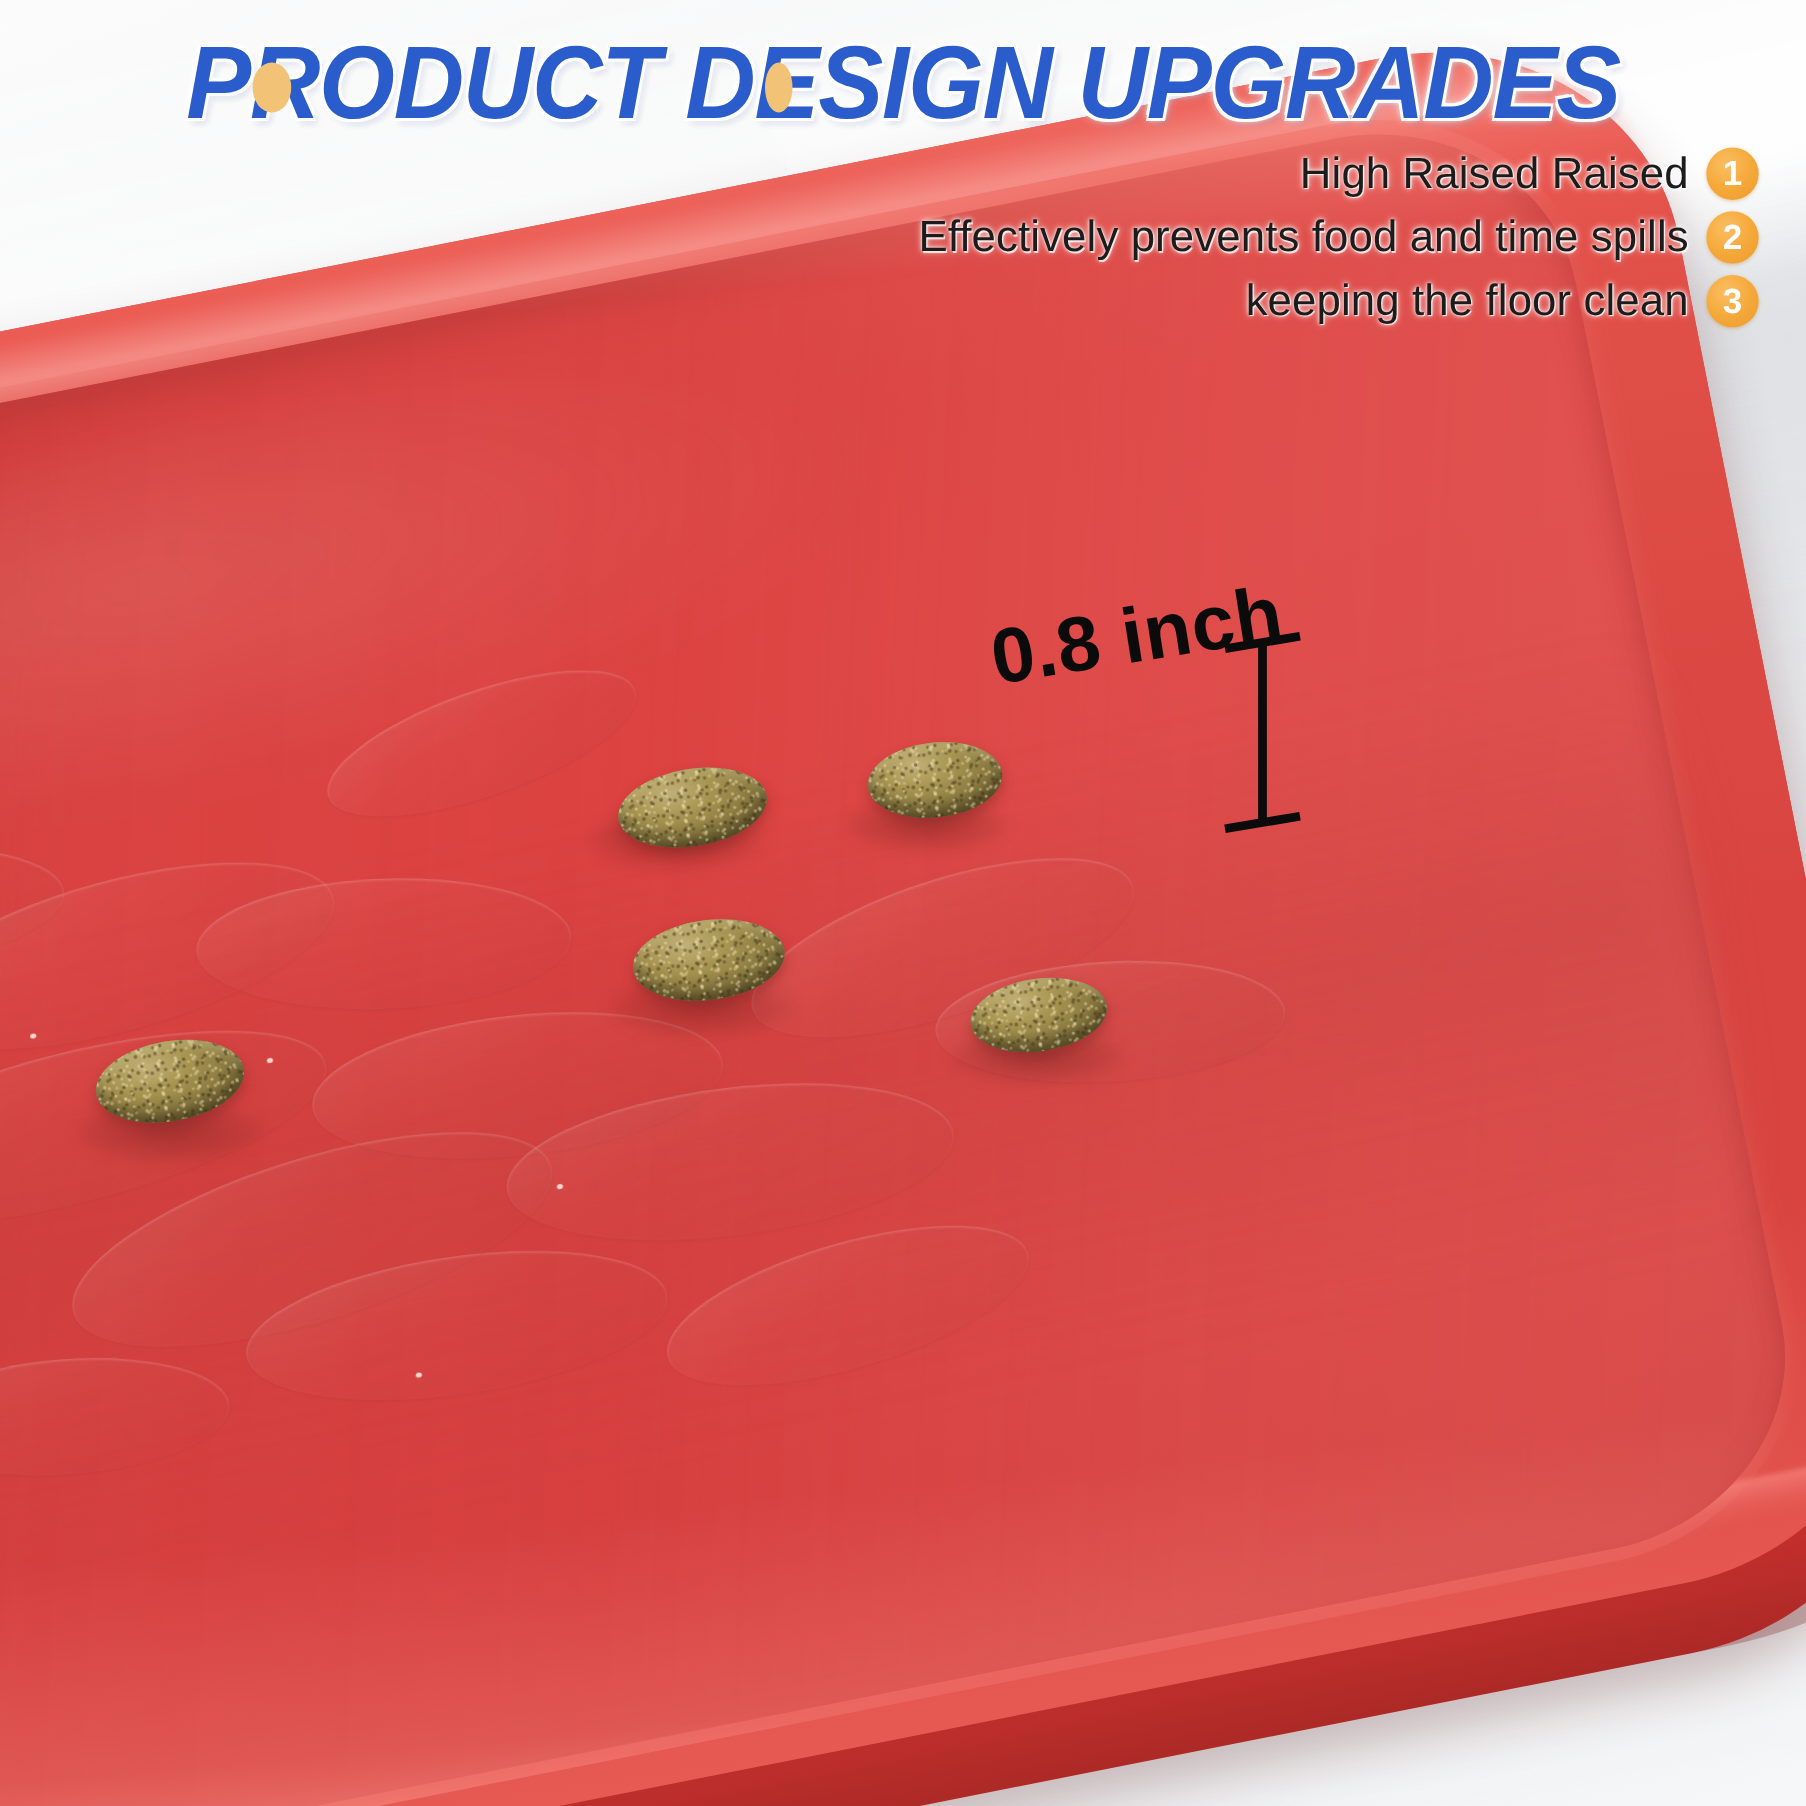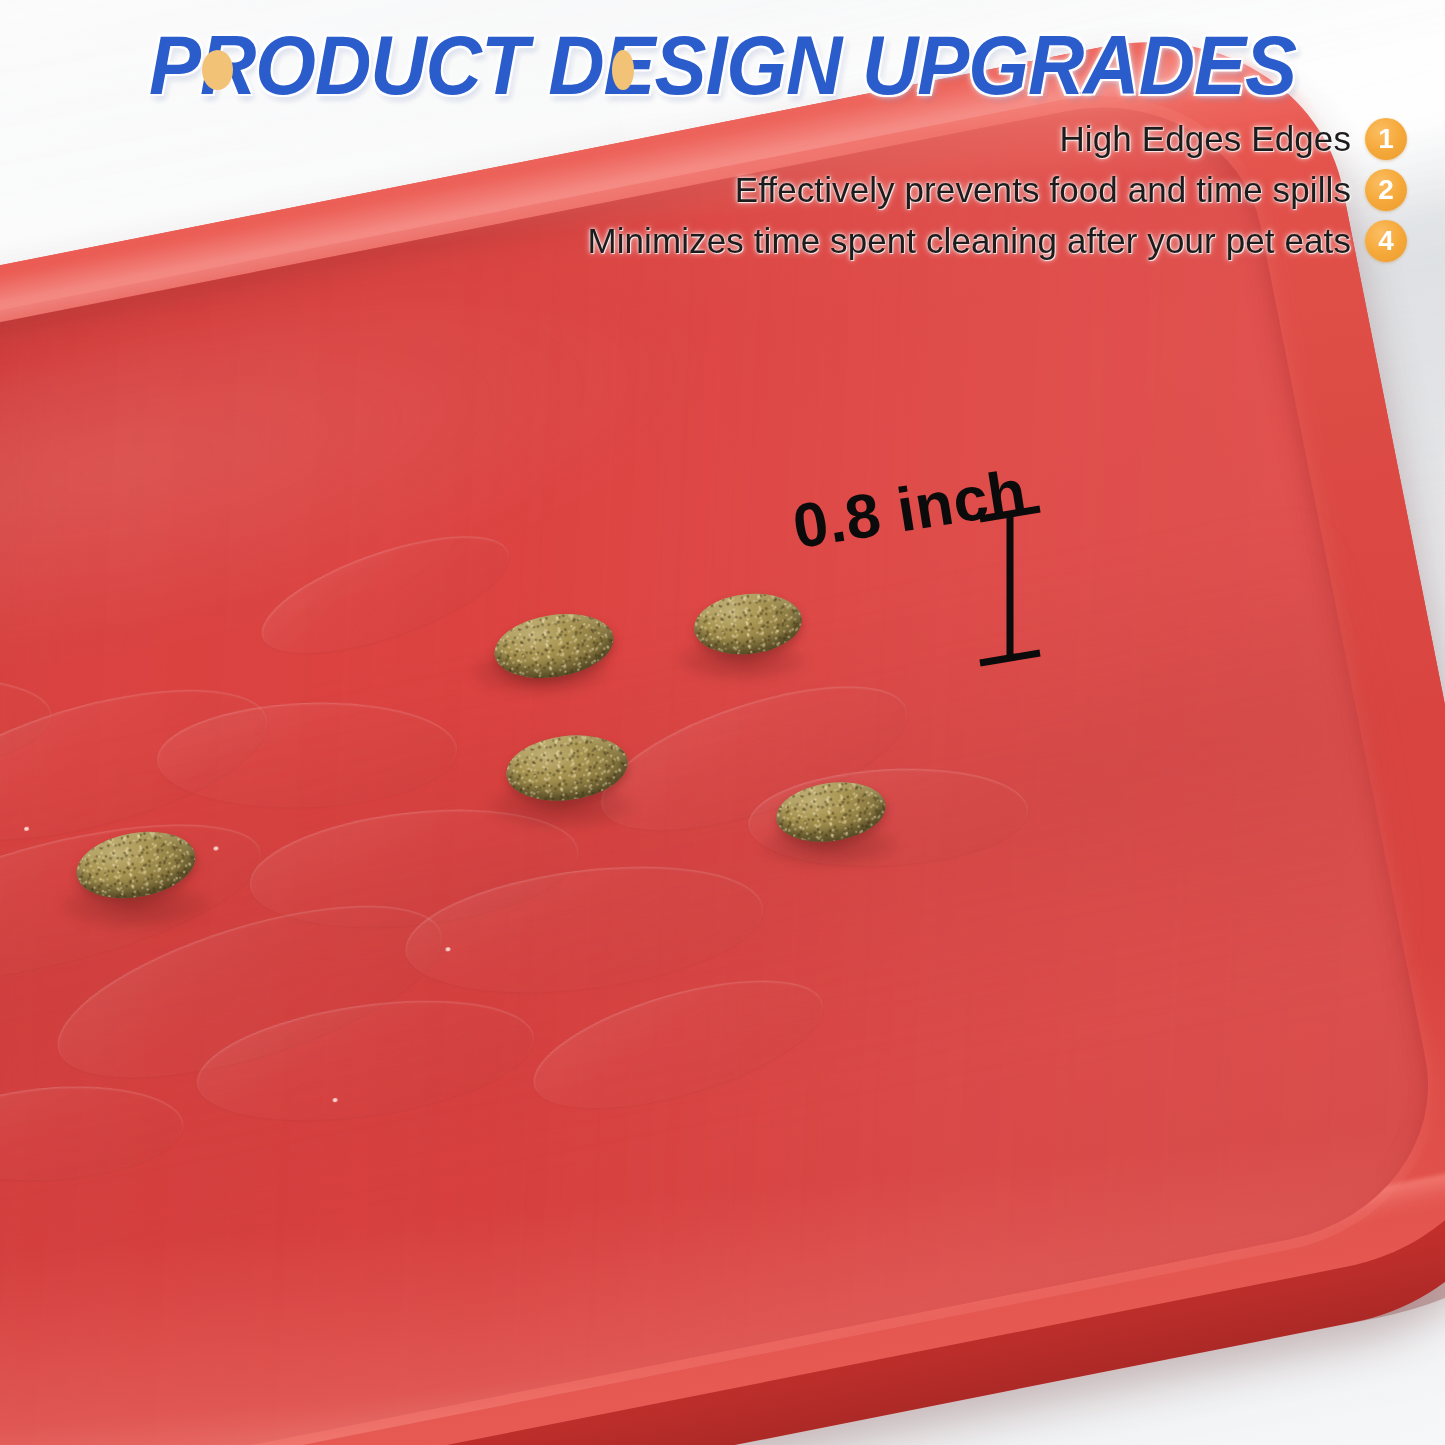--- a/index.html
+++ b/index.html
@@ -419,30 +419,30 @@
     </g>
   </svg>
 
   <div class="headline">PRODUCT DESIGN UPGRADES</div>
   <div class="counter-dot" style="left:202px; top:50px; width:31px; height:40px;"></div>
   <div class="counter-dot" style="left:612px; top:50px; width:22px; height:40px;"></div>
 
   <div class="bullets">
 
     <div class="bullet-row">
-      <span class="bullet-text">High Edges Edges</span>
+      <span class="bullet-text">High Raised Raised</span>
       <span class="bullet-badge">1</span>
     </div>
 
     <div class="bullet-row">
       <span class="bullet-text">Effectively prevents food and time spills</span>
       <span class="bullet-badge">2</span>
     </div>
 
-
     <div class="bullet-row">
-      <span class="bullet-text">Minimizes time spent cleaning after your pet eats</span>
-      <span class="bullet-badge">4</span>
-    </div>
+      <span class="bullet-text">keeping the floor clean</span>
+      <span class="bullet-badge">3</span>
+    </div>
+
 
   </div>
 
 </div>
 
 </body></html>

